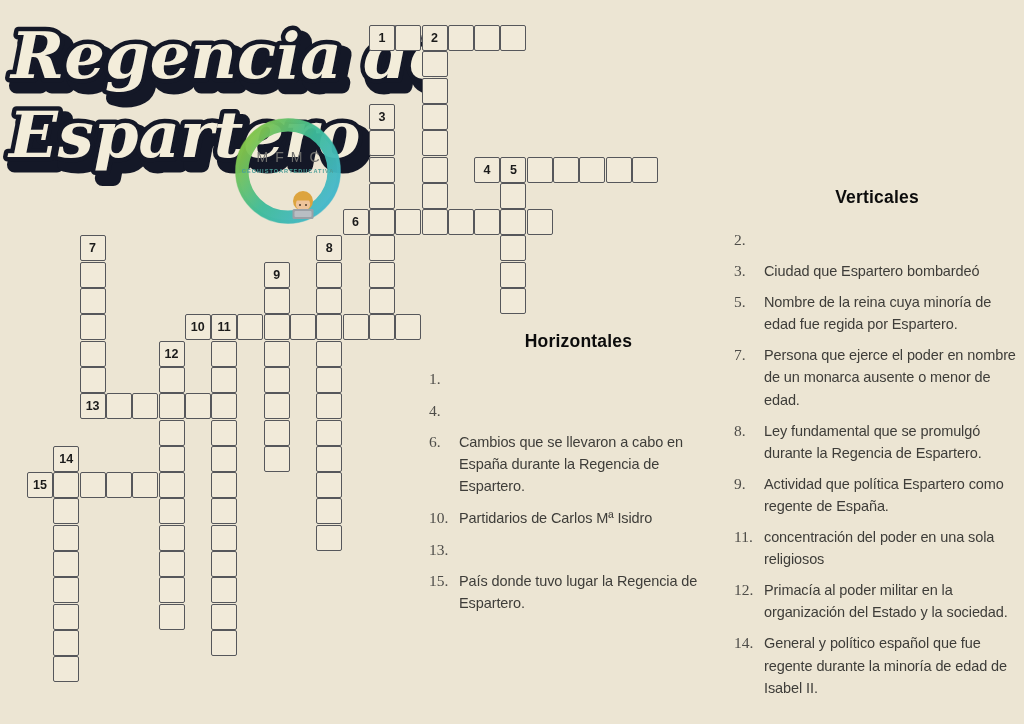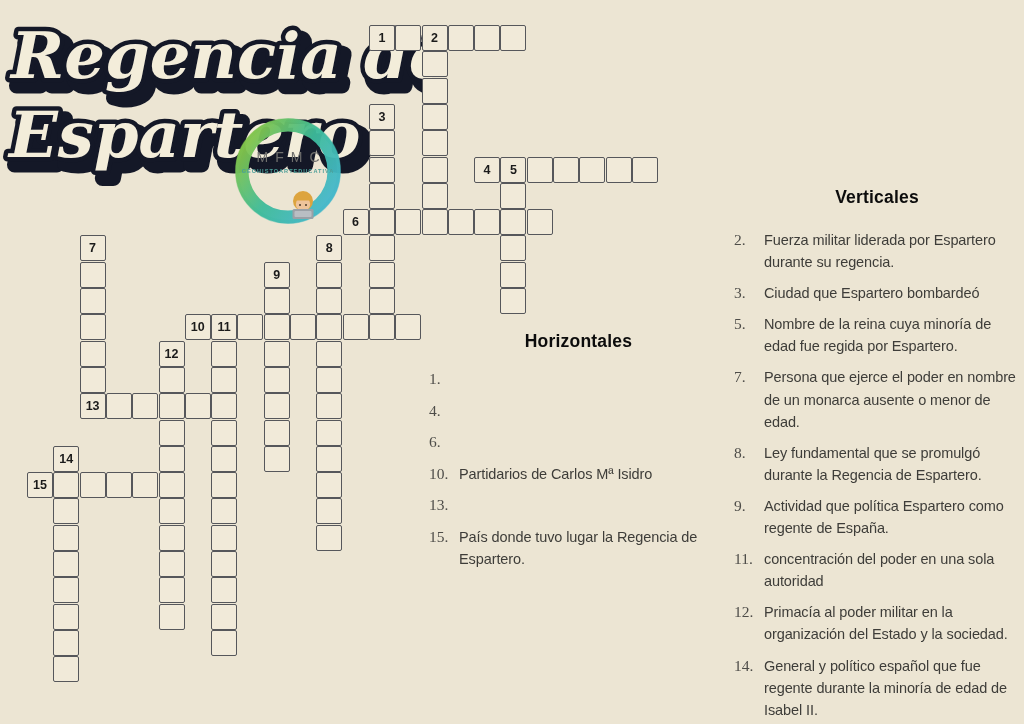--- a/index.html
+++ b/index.html
@@ -228,41 +228,41 @@
     <h2>Horizontales</h2>
     <ol id="h-list">
         <li>
           <span class="cnum">1.</span>
         </li>
         <li>
           <span class="cnum">4.</span>
         </li>
         <li>
           <span class="cnum">6.</span>
+          <span class="ctext">Cambios que se llevaron a cabo en España durante la Regencia de Espartero.</span>
         </li>
         <li>
           <span class="cnum">10.</span>
           <span class="ctext">Partidarios de Carlos Mª Isidro</span>
         </li>
         <li>
           <span class="cnum">13.</span>
         </li>
         <li>
           <span class="cnum">15.</span>
           <span class="ctext">País donde tuvo lugar la Regencia de Espartero.</span>
         </li>
       </ol>
   </section>
 
   <section class="clues clues-v">
     <h2>Verticales</h2>
     <ol id="v-list">
         <li>
           <span class="cnum">2.</span>
-          <span class="ctext">Fuerza militar liderada por Espartero durante su regencia.</span>
         </li>
         <li>
           <span class="cnum">3.</span>
           <span class="ctext">Ciudad que Espartero bombardeó</span>
         </li>
         <li>
           <span class="cnum">5.</span>
           <span class="ctext">Nombre de la reina cuya minoría de edad fue regida por Espartero.</span>
         </li>
         <li>
@@ -272,21 +272,21 @@
         <li>
           <span class="cnum">8.</span>
           <span class="ctext">Ley fundamental que se promulgó durante la Regencia de Espartero.</span>
         </li>
         <li>
           <span class="cnum">9.</span>
           <span class="ctext">Actividad que política Espartero como regente de España.</span>
         </li>
         <li>
           <span class="cnum">11.</span>
-          <span class="ctext">concentración del poder en una sola autoridad</span>
+          <span class="ctext">concentración del poder en una sola religiosos</span>
         </li>
         <li>
           <span class="cnum">12.</span>
           <span class="ctext">Primacía al poder militar en la organización del Estado y la sociedad.</span>
         </li>
         <li>
           <span class="cnum">14.</span>
           <span class="ctext">General y político español que fue regente durante la minoría de edad de Isabel II.</span>
         </li>
       </ol>

